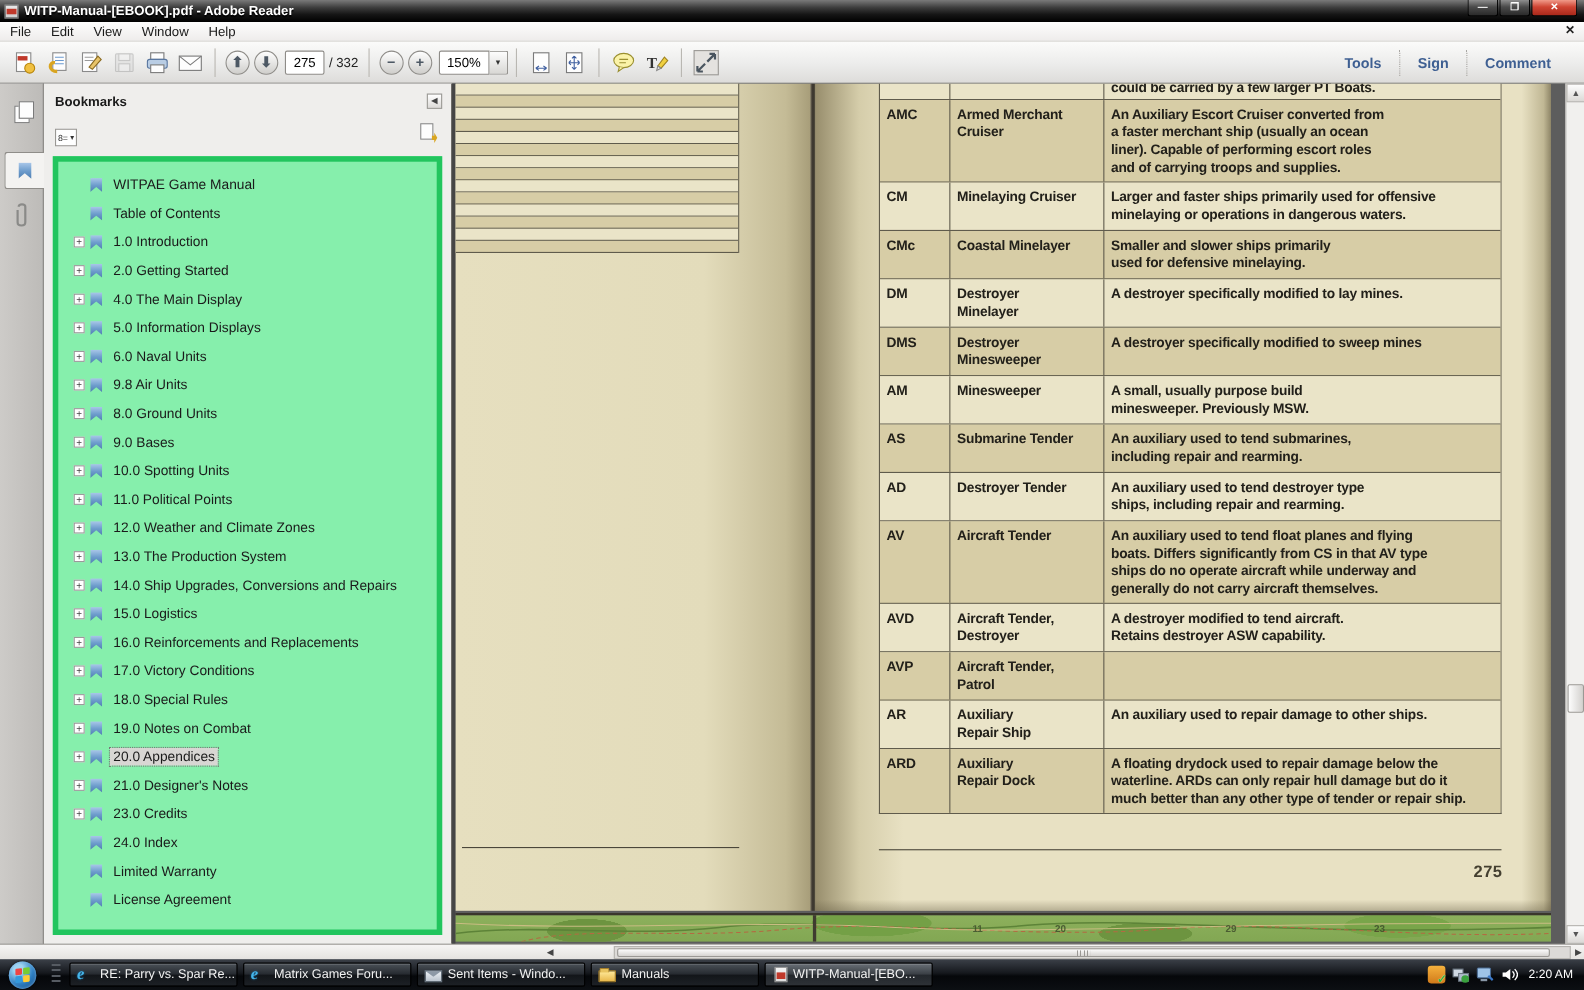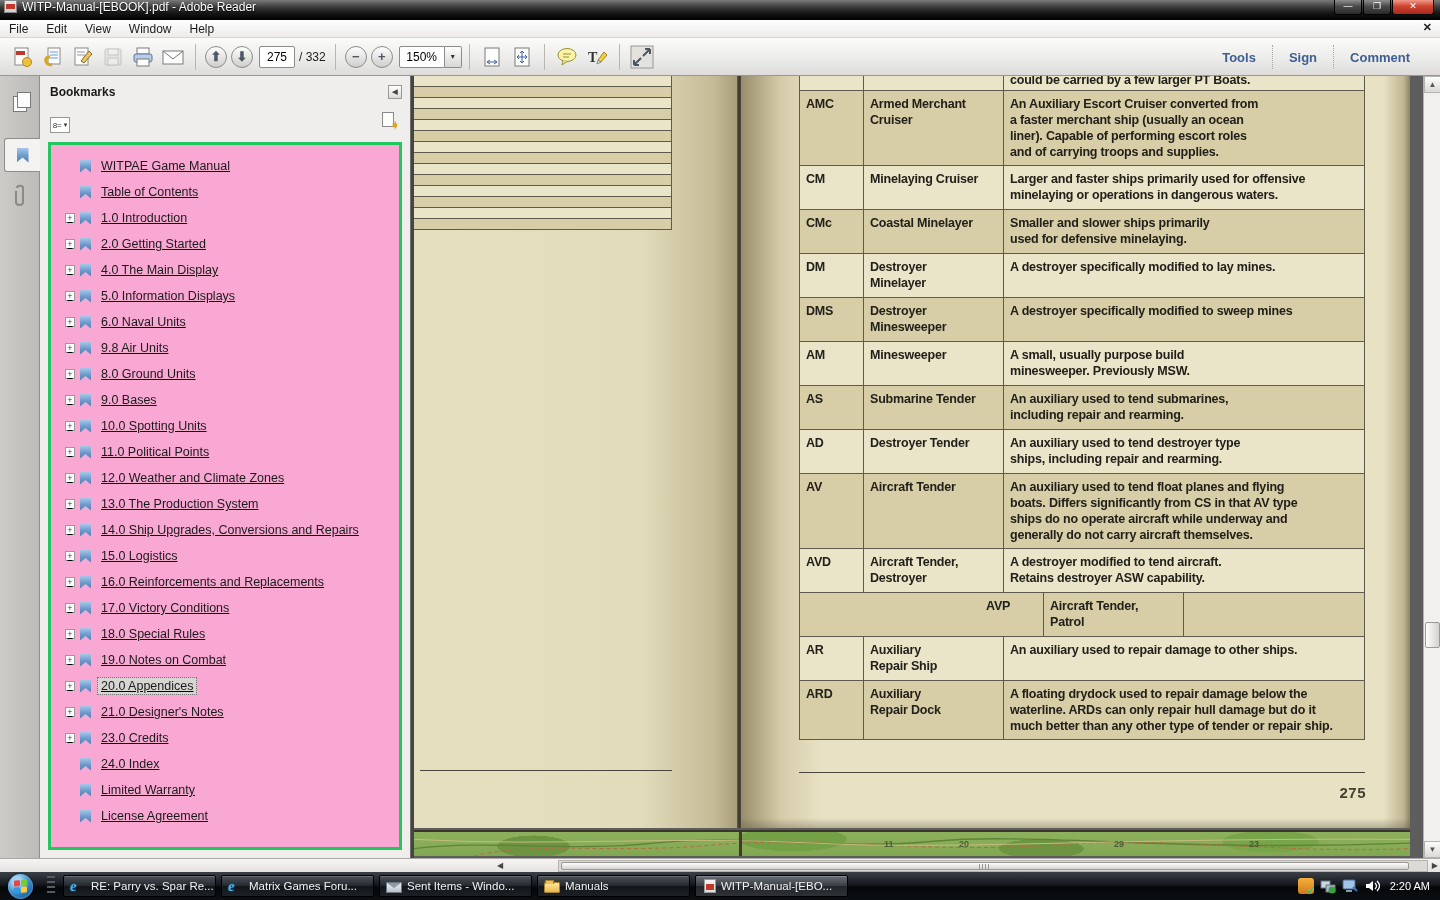--- a/index.html
+++ b/index.html
@@ -2,21 +2,21 @@
 <html><head>
 <meta charset="utf-8">
 <style>
 *{margin:0;padding:0;box-sizing:border-box;}
 html,body{width:1440px;height:900px;overflow:hidden;font-family:"Liberation Sans",sans-serif;background:#000;}
 #stage{position:relative;width:1440px;height:900px;background:#ececec;overflow:hidden;}
 
 
 .titlebar{position:absolute;left:0;top:0;width:1440px;height:20px;
  background:linear-gradient(180deg,#7a7a7a 0%,#3c3c3c 35%,#161616 65%,#000 100%);
- display:flex;padding-left:4px;color:#fff;font-size:12px;}
+ display:flex;align-items:center;padding-left:4px;color:#fff;font-size:12px;font-weight:bold;}
 .pdf-mini{width:13px;height:13px;background:linear-gradient(180deg,#e9e9e9,#cfcfcf);border:1px solid #888;position:relative;margin-right:5px;flex:0 0 auto;}
 .pdf-mini::before{content:"";position:absolute;left:1px;top:3px;width:9px;height:5px;background:#c0392b;}
 .title-text{text-shadow:0 1px 1px #000;white-space:nowrap;}
 .winbtns{position:absolute;right:6px;top:0;display:flex;gap:1px;}
 .winbtn{width:28px;height:15px;border:1px solid #000;border-top:none;border-radius:0 0 3px 3px;
  background:linear-gradient(180deg,#8e8e8e,#4a4a4a 45%,#2a2a2a);color:#fff;font-size:9px;line-height:13px;text-align:center;}
 .winbtn.close{background:linear-gradient(180deg,#f09a8a,#cf4433 45%,#a8281a);width:42px;}
 
 
 .menubar{position:absolute;left:0;top:20px;width:1440px;height:18px;background:linear-gradient(#fdfdfd,#eeeceb);border-bottom:1px solid #d7d5d2;display:flex;align-items:center;font-size:12px;color:#1a1a1a;}
@@ -56,21 +56,21 @@
 
 .panel{width:371px;height:100%;background:#efeeec;border-right:1px solid #6e6c68;position:relative;flex:0 0 auto;}
 .panel-head{position:absolute;left:0;top:0;width:100%;height:32px;display:flex;align-items:center;padding:0 10px;font-size:12px;font-weight:700;color:#1a1a1a;}
 .panel-collapse{position:absolute;right:8px;top:9px;width:14px;height:14px;border:1px solid #9a9894;background:linear-gradient(#fff,#dcdad7);font-size:7px;color:#444;display:flex;align-items:center;justify-content:center;}
 .panel-tools{position:absolute;left:0;top:36px;width:100%;height:26px;display:flex;align-items:center;padding:0 10px;}
 .opts-ico{width:20px;height:16px;border:1px solid #9a9894;background:#fff;font-size:8px;color:#333;display:flex;align-items:center;justify-content:center;gap:2px;}
 .opts-ico .dd{font-size:7px;}
 .newbm-ico{position:absolute;right:10px;top:0;width:20px;height:18px;}
 .newbm-ico .pg{position:absolute;left:2px;top:0;width:12px;height:15px;background:#fdfdfd;border:1px solid #8a8a8a;}
 .newbm-ico .arrow{position:absolute;right:0;bottom:0;color:#d9a520;font-size:12px;font-weight:700;line-height:10px;}
-.bm-listbox{position:absolute;left:8px;top:66px;right:8px;bottom:8px;background:#f9a8d4;border:3px solid #22c55e;overflow:hidden;text-decoration:underline;}
+.bm-listbox{position:absolute;left:8px;top:66px;right:8px;bottom:8px;background:#86efac;border:5px solid #22c55e;overflow:hidden;}
 .bm-list{padding-top:8px;}
 .bm-item{height:26px;display:flex;align-items:center;padding-left:14px;font-size:12.5px;color:#1a1a1a;white-space:nowrap;}
 .bm-exp{width:10px;height:10px;border:1px solid #9a9a9a;background:#fff;font-size:9px;line-height:8px;text-align:center;color:#444;margin-right:5px;flex:0 0 auto;}
 .bm-exp.hidden{visibility:hidden;}
 .bm-item .ribbon{margin-right:7px;flex:0 0 auto;}
 .bm-label{padding:1px 3px;}
 .bm-item.sel .bm-label{background:#d8d6d3;outline:1px dotted #777;}
 
 
 .docarea{position:relative;flex:1;height:100%;background:#5d5d5d;overflow:hidden;border-left:3px solid #454545;}
@@ -82,21 +82,21 @@
 
 
 .ltable{position:absolute;left:0;top:0;width:258px;border-right:1px solid #5f5b4c;}
 .lrow{padding:5px 6px 5px 2px;font-size:12.5px;line-height:16px;font-weight:700;letter-spacing:-.2px;color:#22201a;white-space:pre-line;border-bottom:1px solid #5f5b4c;}
 .shadeA{background:#eae4c8;}
 .shadeB{background:#d7cda6;}
 .lfooter{position:absolute;left:6px;top:694px;width:252px;border-top:1px solid #4a463a;}
 
 
 .rtable{position:absolute;left:58px;top:0;width:566px;border:1px solid #5f5b4c;border-top:none;}
-.rrow{display:flex;min-height:44px;border-bottom:1px solid #5f5b4c;justify-content:center;}
+.rrow{display:flex;min-height:44px;border-bottom:1px solid #5f5b4c;}
 .rrow:last-child{border-bottom:none;}
 .rrow>div{font-size:12.5px;line-height:16px;font-weight:700;letter-spacing:-.2px;color:#22201a;padding:5px 6px;white-space:pre-line;}
 .c-abbr{width:64px;border-right:1px solid #5f5b4c;}
 .c-name{width:140px;border-right:1px solid #5f5b4c;}
 .c-desc{flex:1;}
 .rpartial{min-height:15px;max-height:15px;overflow:hidden;}
 .rpartial .c-desc{padding-top:0;margin-top:-4px;}
 .rfooter{position:absolute;left:58px;top:696px;width:566px;border-top:1px solid #4a463a;}
 .pagenum{position:absolute;right:44px;top:708px;font-size:15px;font-weight:700;color:#443f30;letter-spacing:.5px;}
 

